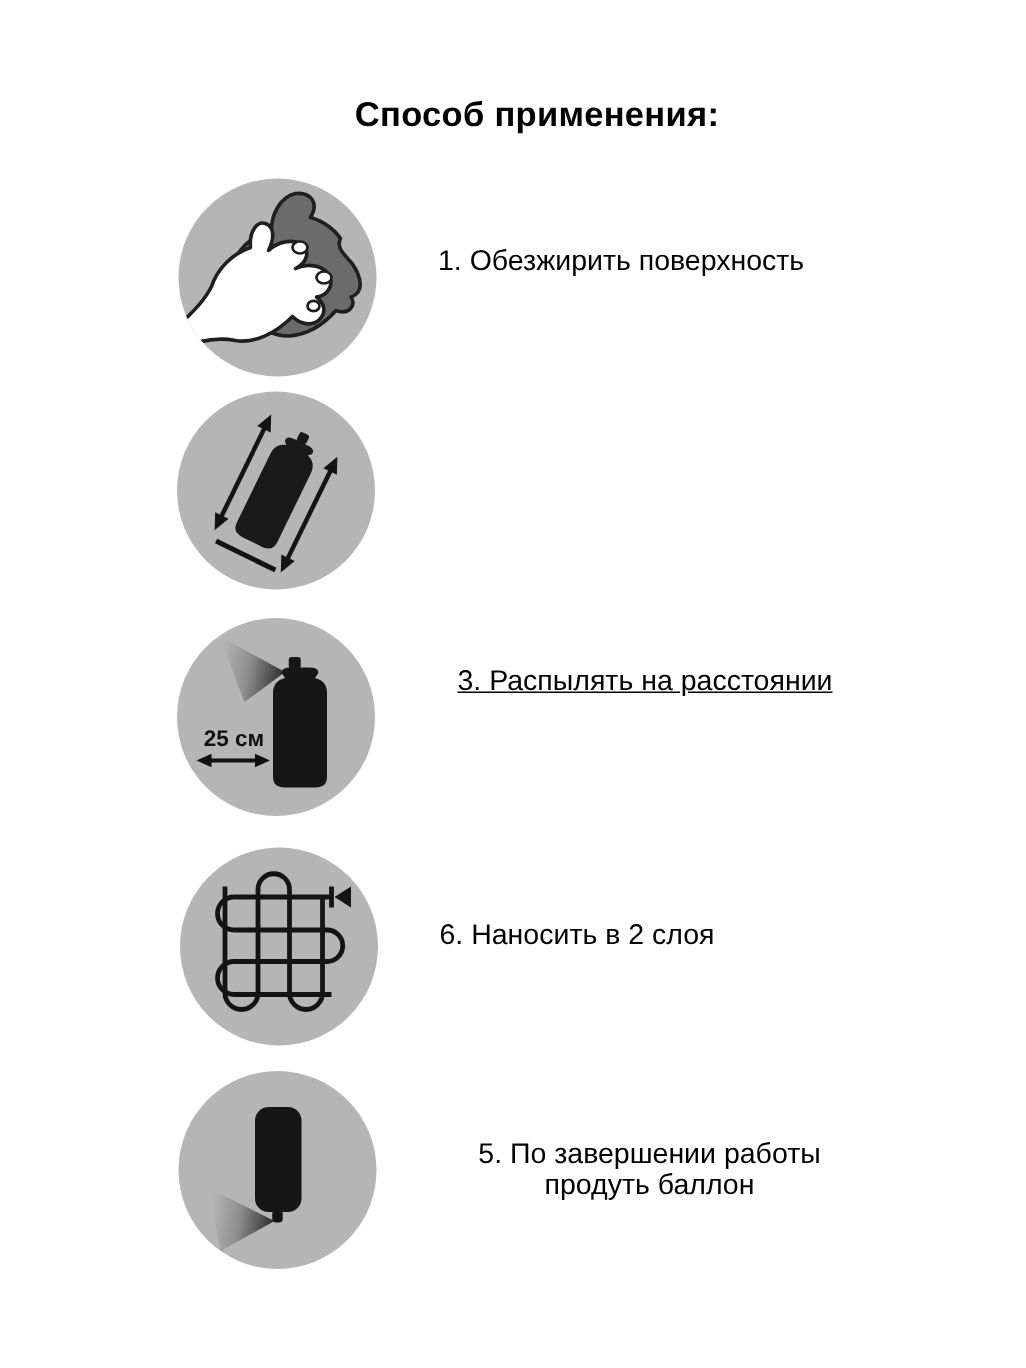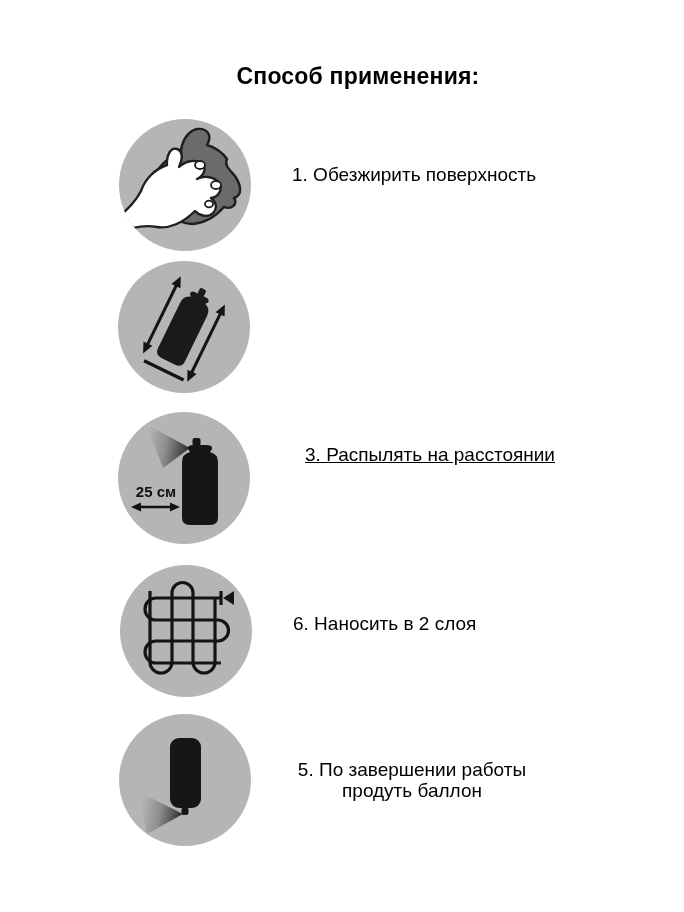--- a/index.html
+++ b/index.html
@@ -22,21 +22,21 @@
   .c4{left:120px;top:565px;}
   .c5{left:119px;top:714px;}
   .step-text{
     position:absolute;font-size:19px;line-height:21.5px;color:#000;
     white-space:nowrap;
   }
   .t1{left:292px;top:164px;}
   .t2{left:290px;top:299px;}
   .t3{left:270px;top:444px;width:320px;text-align:center;text-decoration:underline;}
   .t4{left:293px;top:613px;}
-  .t5{left:252px;top:759px;width:320px;text-align:center;line-height:21px;}
+  .t5{left:252px;top:759px;width:320px;text-align:center;line-height:21px;padding-left:21px;}
   .deg{font-size:11.5px;vertical-align:6px;}
   svg{display:block;}
   .dist-text{font-family:"Liberation Sans", sans-serif;font-weight:bold;font-size:15px;fill:#111;}
 </style>
 </head>
 <body>
 
 <div class="page">
 
   <h1 class="title">Способ применения:</h1>

